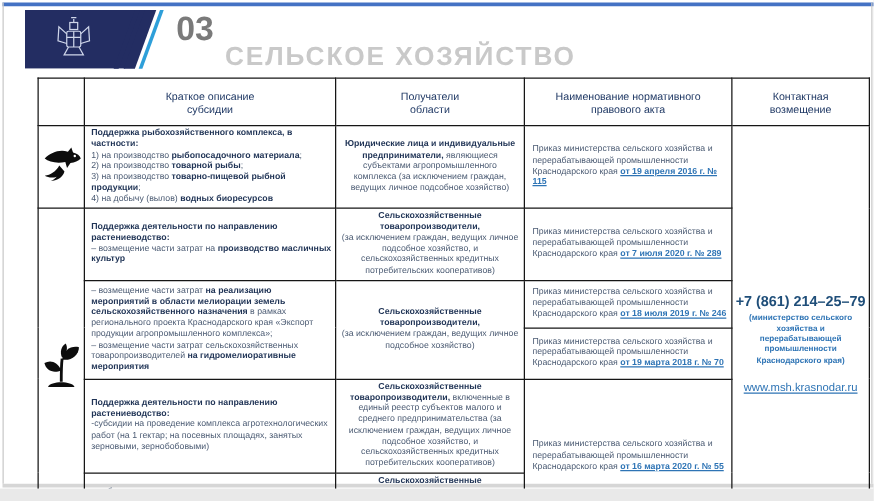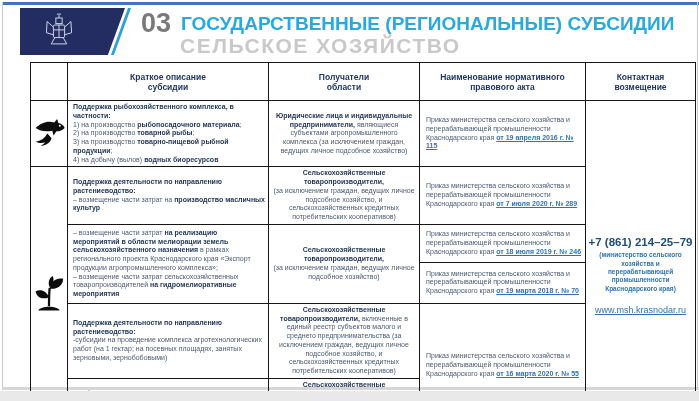--- a/index.html
+++ b/index.html
@@ -18,21 +18,21 @@
   .s1{left:88px;width:4px;}
   .s2{left:96px;width:9px;}
   .s3{left:108px;width:3px;background:#2e9fd9;}
   .slide-number{position:absolute;left:141px;top:8px;font-size:27px;font-weight:bold;color:#7a7a7a;letter-spacing:0;}
   .slide-title{position:absolute;left:181px;top:13px;font-size:19px;font-weight:bold;color:#29a9e0;white-space:nowrap;}
   .slide-subtitle{position:absolute;left:180px;top:34px;font-size:21px;font-weight:bold;color:#c9c9c9;letter-spacing:1.5px;white-space:nowrap;}
 
   
   table.grid{position:absolute;left:30px;top:62px;width:665px;height:333px;border-collapse:collapse;table-layout:fixed;}
   table.grid th,table.grid td{border:1.6px solid #161616;overflow:hidden;}
-  th{font-size:8.5px;font-weight:bold;color:#1f3864;text-align:center;vertical-align:middle;white-space:pre-line;height:35px;padding:1px;}
+  th{font-size:8.5px;font-weight:normal;color:#1f3864;text-align:center;vertical-align:middle;white-space:pre-line;height:35px;padding:1px;}
   .r1{height:60px;} .r2{height:55px;} .r3a{height:38px;} .r3b{height:41px;} .r4{height:61px;} .r5{height:43px;}
   td{vertical-align:middle;}
   .c-icon{text-align:center;}
   .rich{white-space:pre-line;font-size:7px;line-height:1.25;color:#4a5a72;}
   .c-desc{text-align:left;padding:2px 3px 2px 5px;}
   .c-recip{text-align:center;padding:2px 4px;}
   .c-act{text-align:left;padding:2px 3px 2px 6px;}
   .b{font-weight:bold;color:#1f3355;}
   .lnk{color:#2e74b5;font-weight:bold;text-decoration:underline;cursor:pointer;}
   .c-contact{text-align:center;vertical-align:middle;padding:2px;}
@@ -59,21 +59,20 @@
         <path d="M22 21 l-9 -8 l-1 16 l10 3"></path>
         <path d="M38 21 l9 -8 l1 16 l-10 3"></path>
         <path d="M24 36 l-5 9 h22 l-5 -9"></path>
       </svg>
     </div>
     <div class="stripe s1"></div>
     <div class="stripe s2"></div>
     <div class="stripe s3"></div>
   </div>
   <div class="slide-number">03</div>
-  <div class="slide-title">ГОСУДАРСТВЕННЫЕ (РЕГИОНАЛЬНЫЕ) СУБСИДИИ</div>
   <div class="slide-subtitle">СЕЛЬСКОЕ ХОЗЯЙСТВО</div>
 
   <table class="grid">
     <colgroup>
       <col style="width:37px">
         <col style="width:201px">
         <col style="width:151px">
         <col style="width:166px">
         <col style="width:110px">
     </colgroup>

